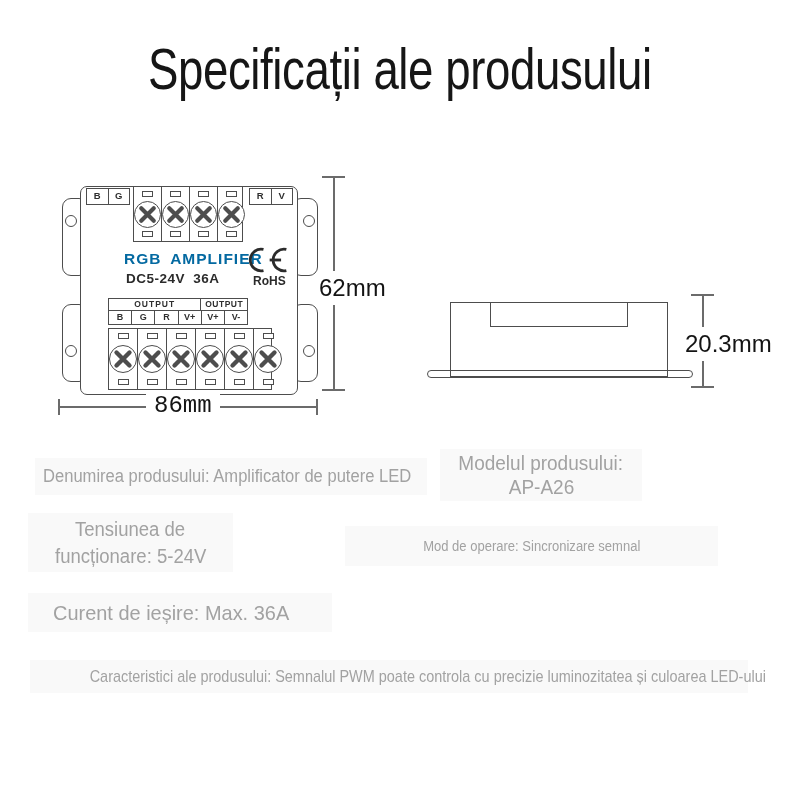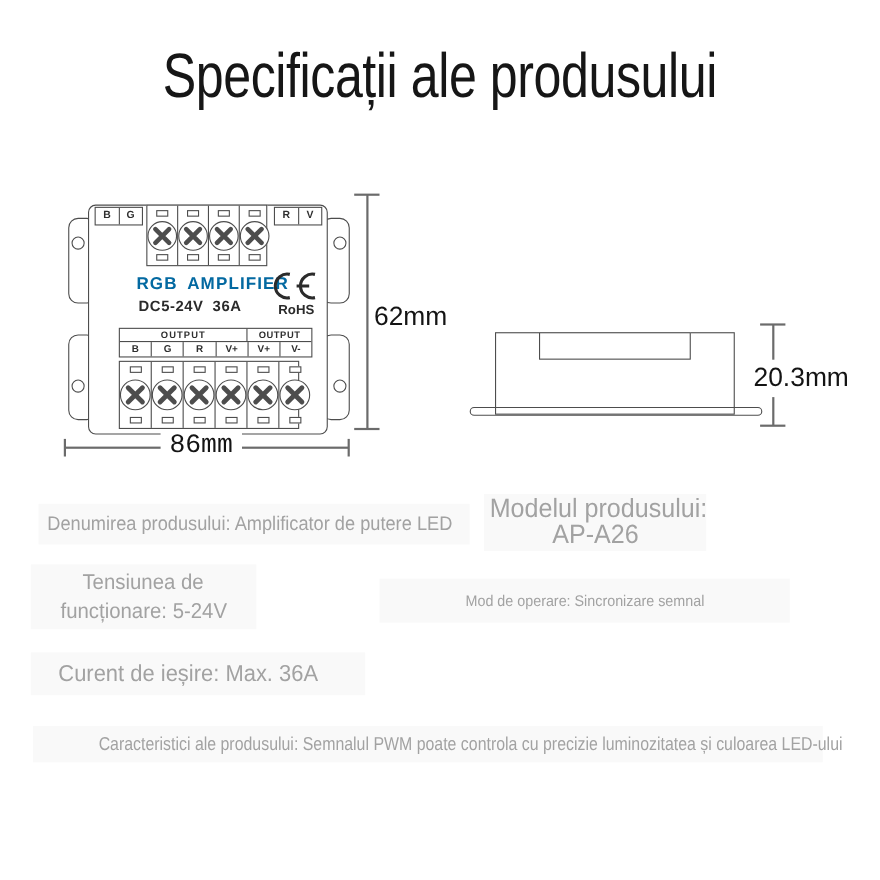--- a/index.html
+++ b/index.html
@@ -30,21 +30,21 @@
 
   .cbox{top:188px;width:44px;height:17px;border:1.4px solid #4d4d4d;background:#fff;display:flex;z-index:5;box-sizing:border-box;}
   .cbox span{flex:1;text-align:center;font-size:9.5px;font-weight:bold;color:#2f2f2f;line-height:14px;}
   .cbox span + span{border-left:1.3px solid #4d4d4d;}
 
   #fv-name{left:124px;top:250px;font-size:15.5px;font-weight:bold;color:#0369a1;letter-spacing:1px;word-spacing:4px;z-index:5;white-space:nowrap;}
   #fv-rating{left:126px;top:271px;font-size:13.5px;font-weight:bold;color:#2b2b2b;letter-spacing:0.5px;word-spacing:4px;z-index:5;white-space:nowrap;}
   #ce-mark{left:245px;top:246px;z-index:5;}
   #fv-rohs{left:253px;top:274px;font-size:12px;font-weight:bold;color:#2b2b2b;z-index:5;}
 
-  #fv-table{left:108px;top:298px;width:176px;border:1.3px solid #4d4d4d;background:#fff;z-index:5;box-sizing:border-box;}
+  #fv-table{left:108px;top:298px;width:140px;border:1.3px solid #4d4d4d;background:#fff;z-index:5;box-sizing:border-box;}
   #fv-table .row{display:flex;}
   #fv-table .r1{height:11px;border-bottom:1.3px solid #4d4d4d;}
   #fv-table .r2{height:13px;}
   #fv-table .hout{flex:4;text-align:center;font-size:8.5px;font-weight:bold;color:#2f2f2f;letter-spacing:1px;line-height:11px;border-right:1.3px solid #4d4d4d;}
   #fv-table .hpow{flex:2;text-align:center;font-size:8.5px;font-weight:bold;color:#2f2f2f;letter-spacing:0.5px;line-height:11px;}
   #fv-table .r2 span{flex:1;text-align:center;font-size:9px;font-weight:bold;color:#2f2f2f;line-height:13px;}
   #fv-table .r2 span + span{border-left:1.3px solid #4d4d4d;}
 
   
   .dim-text{font-size:24px;color:#141414;background:#fff;z-index:6;white-space:nowrap;}
@@ -55,21 +55,21 @@
 
   
   #sv-body{left:450px;top:302px;width:218px;height:75px;}
   #sv-inner{left:490px;top:302px;width:138px;height:25px;border:1.4px solid #4d4d4d;box-sizing:border-box;background:#fff;}
   #sv-plate{left:427px;top:370px;width:266px;height:8px;border:1.4px solid #4d4d4d;border-radius:5px;box-sizing:border-box;background:transparent;z-index:4;}
 
   
   .spec{background:#f9f9f9;color:#a2a2a2;white-space:nowrap;}
   #spec-name{left:35px;top:458px;width:392px;height:37px;line-height:37px;font-size:18px;padding-left:8px;box-sizing:border-box;}
   #spec-name .cond-l{transform:scaleX(0.92);}
-  #spec-model{left:440px;top:449px;width:202px;height:52px;font-size:24px;line-height:24px;text-align:center;padding-top:2px;box-sizing:border-box;}
+  #spec-model{left:440px;top:449px;width:202px;height:52px;font-size:20px;line-height:24px;text-align:center;padding-top:2px;box-sizing:border-box;}
   #spec-model .cond{transform:scaleX(0.95);}
   #spec-voltage{left:28px;top:513px;width:205px;height:59px;font-size:19.5px;line-height:27px;text-align:center;padding-top:3px;box-sizing:border-box;}
   #spec-voltage .cond{transform:scaleX(0.95);}
   #spec-mode{left:345px;top:526px;width:373px;height:40px;line-height:40px;font-size:14px;text-align:center;}
   #spec-mode .cond{transform:scaleX(0.93);}
   #spec-current{left:28px;top:593px;width:304px;height:39px;line-height:39px;font-size:21px;padding-left:25px;box-sizing:border-box;}
   #spec-current .cond-l{transform:scaleX(0.95);}
   #spec-features{left:30px;top:660px;width:718px;height:33px;line-height:33px;font-size:17px;text-align:center;}
   #spec-features .cond{transform:scaleX(0.85);}
 </style>
@@ -219,21 +219,21 @@
 </div>
 
 <div class="abs dlineH" style="left:59px;top:406px;width:258px;"></div>
 <div class="abs tickV" style="left:58px;top:399px;"></div>
 <div class="abs tickV" style="left:316px;top:399px;"></div>
 <div class="abs dim-text" style="left:146px;top:392px;padding:0 8px;font-family:Liberation Mono, monospace;">86mm</div>
 
 <div class="abs dlineV" style="left:333px;top:177px;height:213px;"></div>
 <div class="abs tickH" style="left:322px;top:176px;"></div>
 <div class="abs tickH" style="left:322px;top:389px;"></div>
-<div class="abs dim-text" style="left:338px;top:271px;padding:3px 2px;">62mm</div>
+<div class="abs dim-text" style="left:317px;top:271px;padding:3px 2px;">62mm</div>
 
 <div class="abs stroke" id="sv-body"></div>
 <div class="abs" id="sv-inner"></div>
 <div class="abs" id="sv-plate"></div>
 
 <div class="abs dlineV" style="left:702px;top:295px;height:92px;"></div>
 <div class="abs tickH" style="left:691px;top:294px;"></div>
 <div class="abs tickH" style="left:691px;top:386px;"></div>
 <div class="abs dim-text" style="left:683px;top:327px;padding:3px 2px;">20.3mm</div>
 

